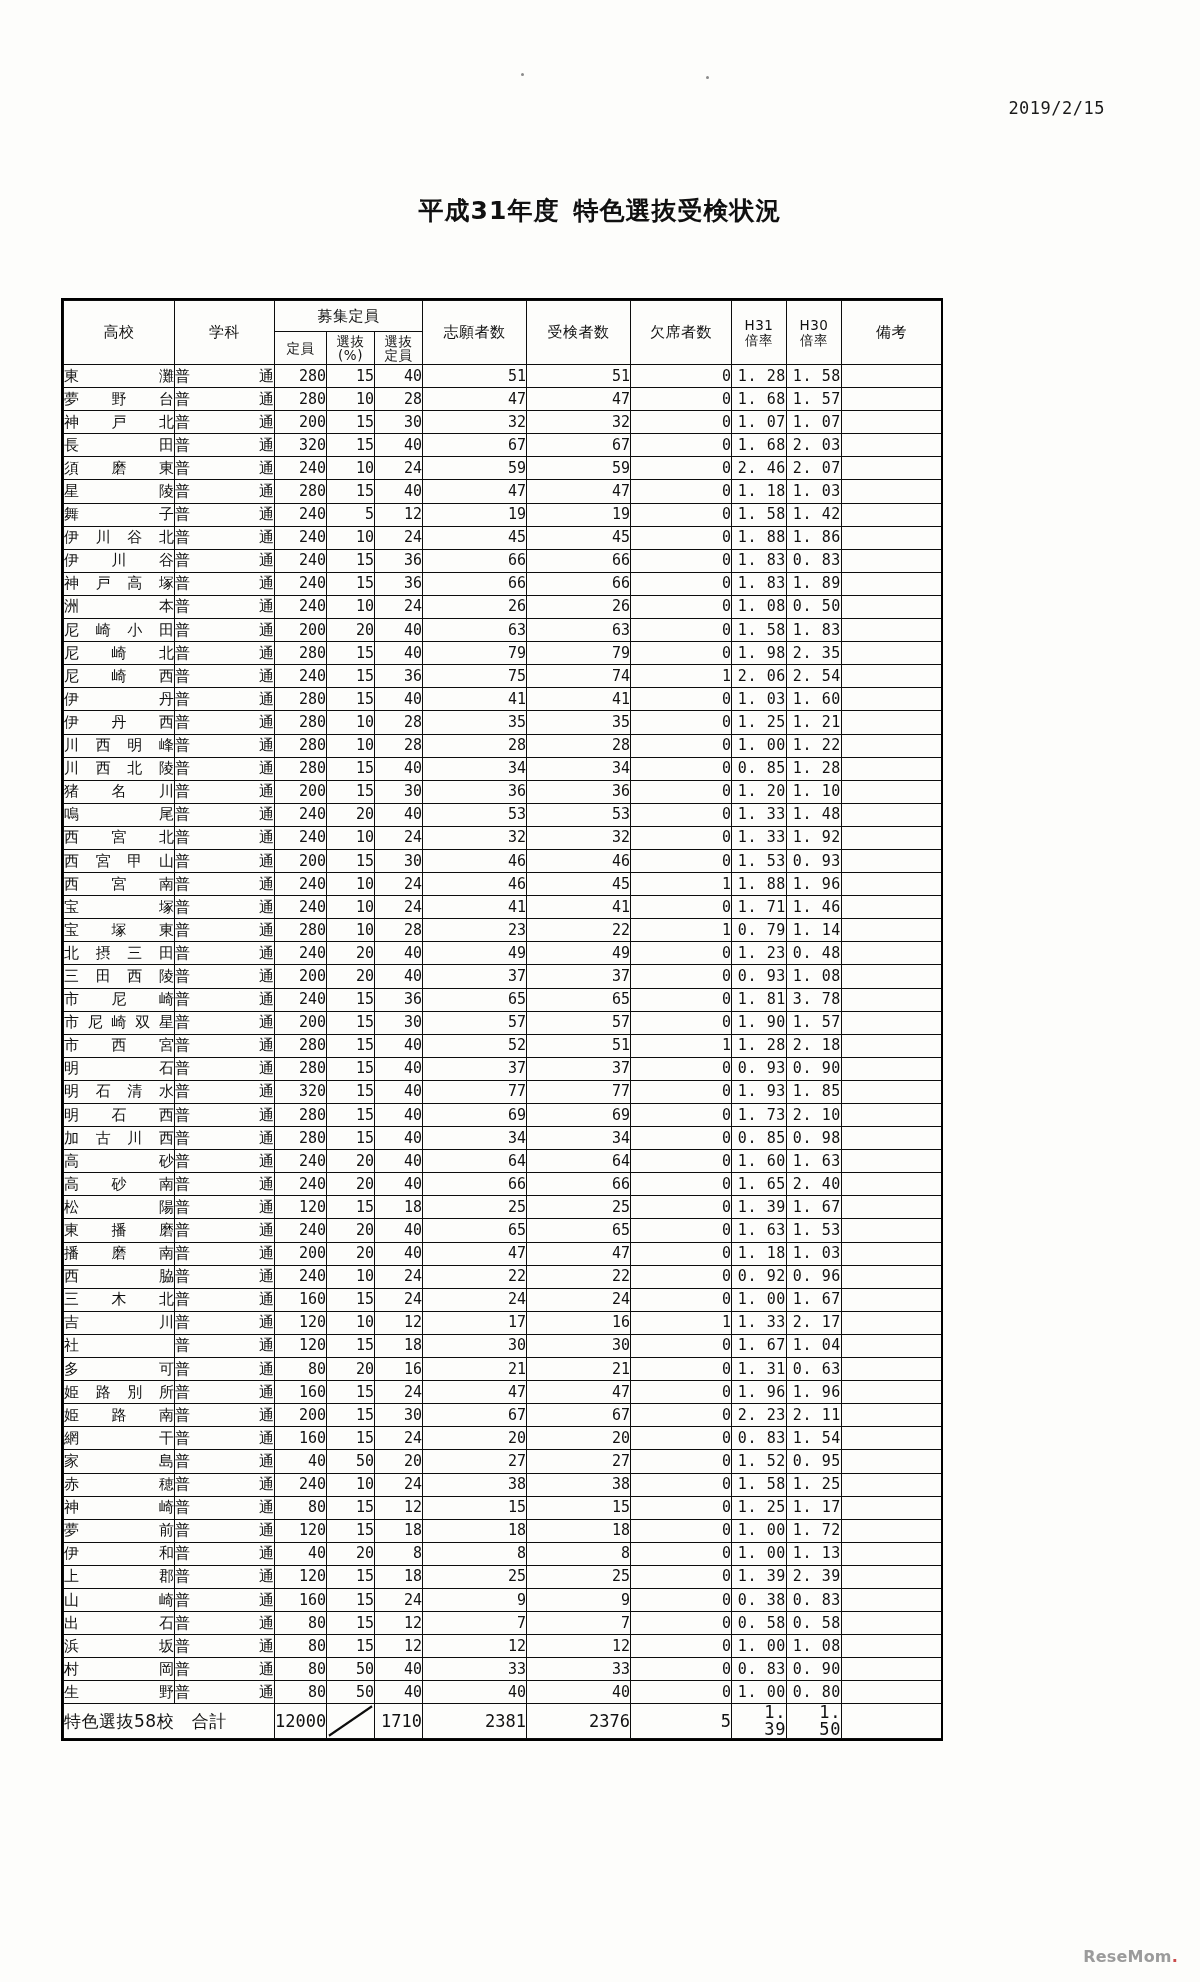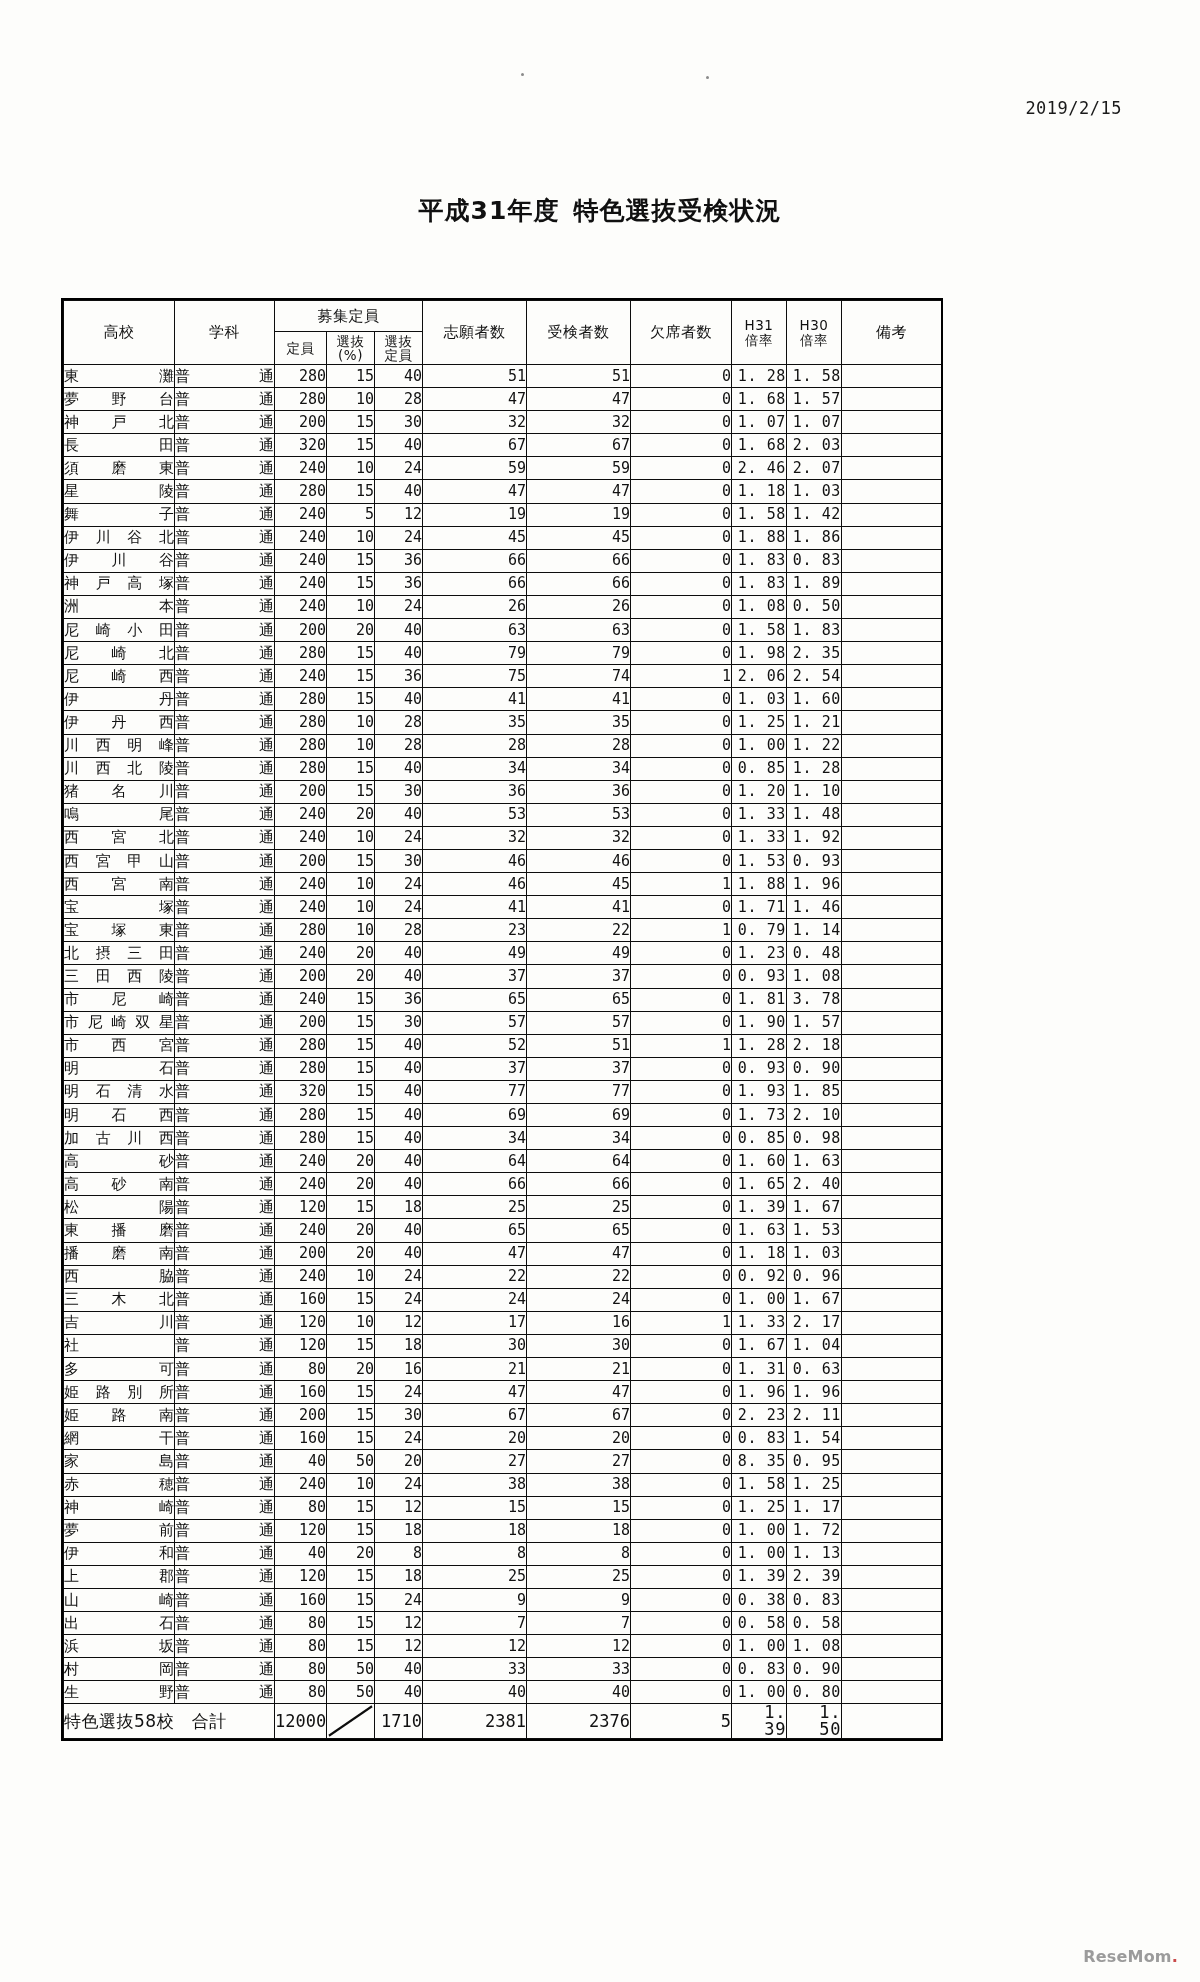--- a/index.html
+++ b/index.html
@@ -19,21 +19,21 @@
   .page {
     position: absolute;
     inset: 0;
     background: #fdfdfb;
   }
 
   
   .doc-date {
     position: absolute;
     top: 98px;
-    right: 78px;
+    right: 95px;
     font-family: "DejaVu Sans Mono", "Liberation Mono", monospace;
     font-size: 17px;
     letter-spacing: 0.5px;
     color: #1a1a1a;
   }
 
   
   .speck {
     position: absolute;
     background: #8a8a8a;
@@ -852,21 +852,21 @@
           </tr>
           <tr>
             <td class="school">家島</td>
             <td class="dept">普通</td>
             <td class="num">40</td>
             <td class="num">50</td>
             <td class="num">20</td>
             <td class="num">27</td>
             <td class="num">27</td>
             <td class="num">0</td>
-            <td class="ratio">8. 35</td>
+            <td class="ratio">1. 52</td>
             <td class="ratio">0. 95</td>
             <td class="note"></td>
           </tr>
           <tr>
             <td class="school">赤穂</td>
             <td class="dept">普通</td>
             <td class="num">240</td>
             <td class="num">10</td>
             <td class="num">24</td>
             <td class="num">38</td>

